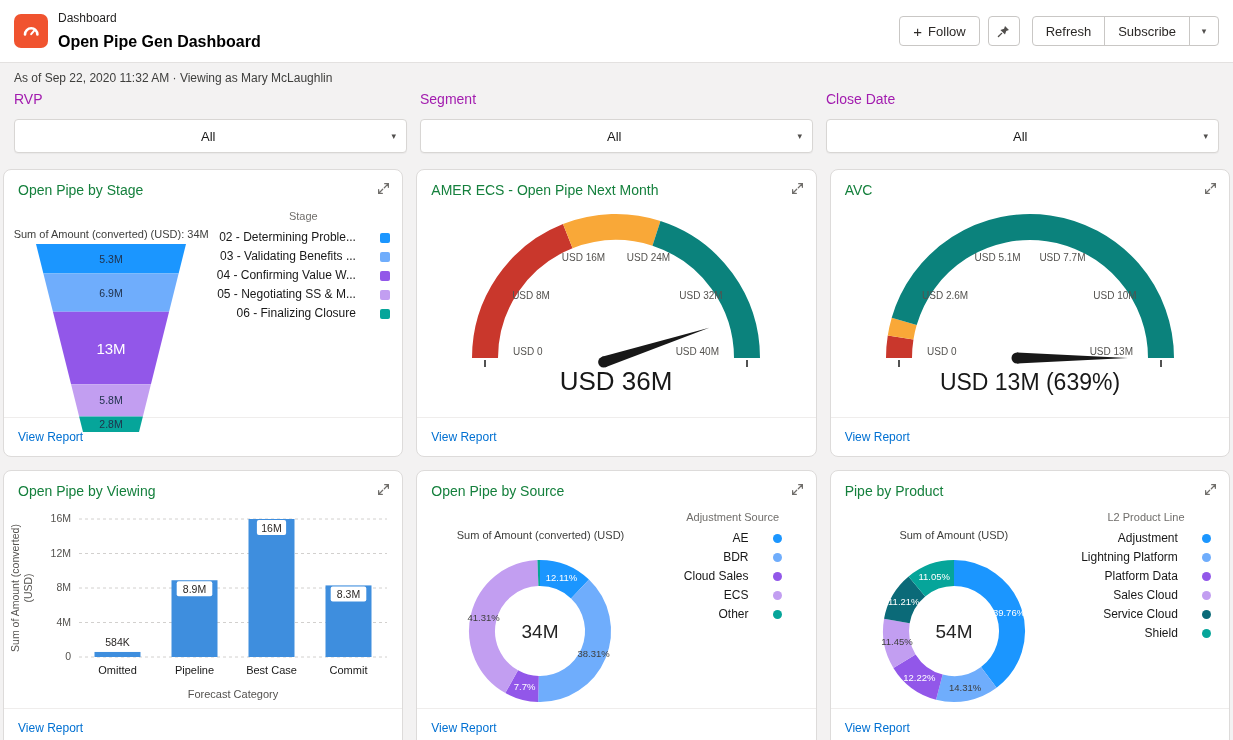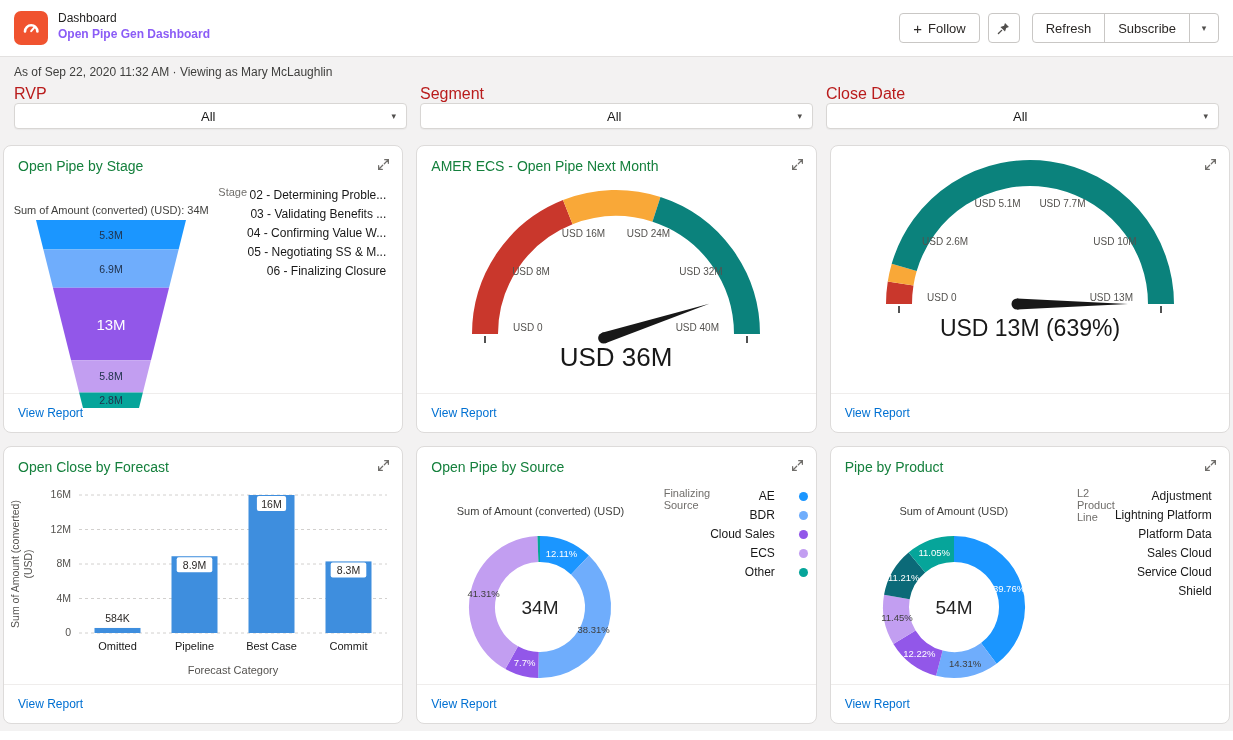--- a/index.html
+++ b/index.html
@@ -1,52 +1,52 @@
 <!DOCTYPE html>
 <html><head>
 <meta charset="utf-8">
 <style>
   *{box-sizing:border-box;margin:0;padding:0}
   html,body{width:1233px;height:740px}
   body{font-family:"Liberation Sans",sans-serif;background:#f3f2f2;color:#181818;overflow:hidden}
 
-  .topbar{display:flex;background:#fff;padding:11px 14px;border-bottom:1px solid #e3e1e0}
+  .topbar{display:flex;align-items:center;background:#fff;padding:11px 14px;border-bottom:1px solid #e3e1e0}
   .brand-icon{width:34px;height:34px;border-radius:7px;background:#f0532f;display:flex;align-items:center;justify-content:center;margin-right:10px;flex:0 0 auto}
   .record-type{font-size:12px;color:#201f1e}
-  .page-title{font-size:12px;font-weight:700;color:#8b5cf6;margin-top:2px}
+  .page-title{font-size:16px;font-weight:700;color:#000000;margin-top:8px}
   .actions{margin-left:auto;display:flex;align-items:center;gap:8px}
   .btn{height:30px;background:#fff;border:1px solid #c9c7c5;border-radius:4px;padding:0 13px;font-size:13px;color:#2b2826;display:inline-flex;align-items:center;gap:6px;font-family:inherit;cursor:pointer;white-space:nowrap}
   .btn-group{display:inline-flex}
   .btn-group .btn{border-radius:0;margin-left:-1px}
   .btn-group .btn:first-child{border-radius:4px 0 0 4px;margin-left:4px}
   .btn-group .btn:last-child{border-radius:0 4px 4px 0}
   .icon-btn{width:32px;padding:0;justify-content:center}
   .caret-btn{width:30px;padding:0;justify-content:center}
   .plus-icon{font-size:15px;line-height:1;color:#2b2826}
   .caret{font-size:9px;color:#514f4d}
 
   .meta-row{padding:8px 14px 0;font-size:12px;color:#3e3e3c}
 
   .filters{display:grid;grid-template-columns:repeat(3,1fr);gap:13px;padding:6px 14px 12px}
-  .filter-label{font-size:16px;color:#b91c1c;margin-bottom:0}
-  .filter-select{height:26px;background:#fff;border:1px solid #d8d6d4;border-radius:4px;display:flex;align-items:center;padding:0 10px;cursor:pointer;box-shadow:0 1px 1px rgba(0,0,0,.04)}
+  .filter-label{font-size:14px;color:#a21caf;margin-bottom:12px}
+  .filter-select{height:34px;background:#fff;border:1px solid #d8d6d4;border-radius:4px;display:flex;align-items:center;padding:0 10px;cursor:pointer;box-shadow:0 1px 1px rgba(0,0,0,.04)}
   .filter-value{flex:1;text-align:center;font-size:13px;color:#181818}
 
   .grid{display:grid;grid-template-columns:repeat(3,1fr);grid-template-rows:288px 278px;gap:13px;padding:4px 3px 0}
   .card{background:#fff;border:1px solid #dddbda;border-radius:8px;display:flex;flex-direction:column;position:relative;overflow:hidden}
   .card-head{padding:12px 14px 2px;display:flex}
   .card-title{font-size:14px;font-weight:400;color:#15803d}
   .expand{position:absolute;top:9px;right:9px;background:none;border:none;cursor:pointer;padding:3px}
   .card-body{flex:1;position:relative;min-height:0}
   .card-body.row{display:flex}
   .card-body.center{display:flex;align-items:flex-start;justify-content:center}
   .chart-col{flex:1;display:flex;flex-direction:column;align-items:center;min-width:0}
   .chart-subtitle{font-size:11px;color:#3e3e3c;margin-top:28px;white-space:nowrap}
   .chart-box{display:flex;align-items:flex-start;justify-content:center}
-  .legend-col{display:flex;flex-direction:row;align-items:flex-start;padding:10px 14px 0 0}
+  .legend-col{display:flex;flex-direction:column;align-items:center;padding:10px 14px 0 0}
   .legend-col.wide{width:184px}
   .legend-col.narrow{width:152px}
   .legend-title{font-size:11px;color:#706e6b;margin-bottom:6px}
   .legend-item{display:flex;align-items:center;gap:24px;font-size:12px;color:#181818;line-height:19px;justify-content:flex-end;white-space:nowrap}
   .marker{flex:0 0 auto;display:inline-block}
   .marker.square{width:10px;height:10px;border-radius:2px}
   .marker.circle{width:9px;height:9px;border-radius:50%}
   .card-foot{border-top:1px solid #efedec;padding:9px 14px 11px}
   .view-report{font-size:12px;color:#0070d2;text-decoration:none;cursor:pointer}
   .bottom-strip{height:12px;background:#fff;margin-top:7px}
@@ -206,20 +206,23 @@
               <text x="197" y="190" font-size="26" fill="#181818" text-anchor="middle">USD 36M</text>
             </svg>
           </div>
       </div>
       <div class="card-foot">
         <a class="view-report">View Report</a>
       </div>
     </section>
 
     <section class="card">
+      <div class="card-head">
+        <h2 class="card-title">AVC</h2>
+      </div>
       <button class="expand">
         <svg width="13" height="13" viewBox="0 0 16 16">
             <path d="M9.5 2H14v4.5M14 2 9 7M6.5 14H2V9.5M2 14l5-5" stroke="#706e6b" stroke-width="1.6" fill="none" stroke-linecap="round"></path>
           </svg>
       </button>
       <div class="card-body center">
         <div class="chart-box" id="chart-2">
             <svg width="394" height="216">
               <path d="M 66.00 158.00 A 131 131 0 0 1 67.61 137.51" stroke="#c9372c" stroke-width="26" fill="none"></path>
               <path d="M 67.61 137.51 A 131 131 0 0 1 71.20 121.45" stroke="#f9a838" stroke-width="26" fill="none"></path>
@@ -238,21 +241,21 @@
             </svg>
           </div>
       </div>
       <div class="card-foot">
         <a class="view-report">View Report</a>
       </div>
     </section>
 
     <section class="card">
       <div class="card-head">
-        <h2 class="card-title">Open Close by Forecast</h2>
+        <h2 class="card-title">Open Pipe by Viewing</h2>
       </div>
       <button class="expand">
         <svg width="13" height="13" viewBox="0 0 16 16">
             <path d="M9.5 2H14v4.5M14 2 9 7M6.5 14H2V9.5M2 14l5-5" stroke="#706e6b" stroke-width="1.6" fill="none" stroke-linecap="round"></path>
           </svg>
       </button>
       <div class="card-body center">
         <div class="chart-box" id="chart-3">
             <svg width="396" height="210">
               <line x1="74" y1="156" x2="382" y2="156" stroke="#d2d0ce" stroke-width="1" stroke-dasharray="3 3"></line>
@@ -313,21 +316,21 @@
                 <path d="M 88.47 147.98 A 58 58 0 0 1 61.68 140.61" stroke="#9257e9" stroke-width="26" fill="none"></path>
                 <text x="74.6250734857712" y="145.92505372980935" font-size="9.5" fill="#ffffff" text-anchor="middle" dominant-baseline="central">7.7%</text>
                 <path d="M 61.68 140.61 A 58 58 0 0 1 87.92 32.04" stroke="#c29ef1" stroke-width="26" fill="none"></path>
                 <text x="33.623882502708966" y="76.37159672112554" font-size="9.5" fill="#3e3e3c" text-anchor="middle" dominant-baseline="central">41.31%</text>
                 <path d="M 87.92 32.04 A 58 58 0 0 1 90.00 32.00" stroke="#06a59a" stroke-width="26" fill="none"></path>
                 <text x="90" y="90" font-size="19" fill="#242424" text-anchor="middle" dominant-baseline="central">34M</text>
               </svg>
             </div>
         </div>
         <div class="legend-col narrow">
-          <div class="legend-title">Finalizing Source</div>
+          <div class="legend-title">Adjustment Source</div>
           <div class="legend-items" id="legend-4">
               <div class="legend-item">
                 <span>AE</span>
                 <span class="marker circle" style="background: rgb(27, 150, 255);"></span>
               </div>
               <div class="legend-item">
                 <span>BDR</span>
                 <span class="marker circle" style="background: rgb(111, 173, 252);"></span>
               </div>
               <div class="legend-item">

